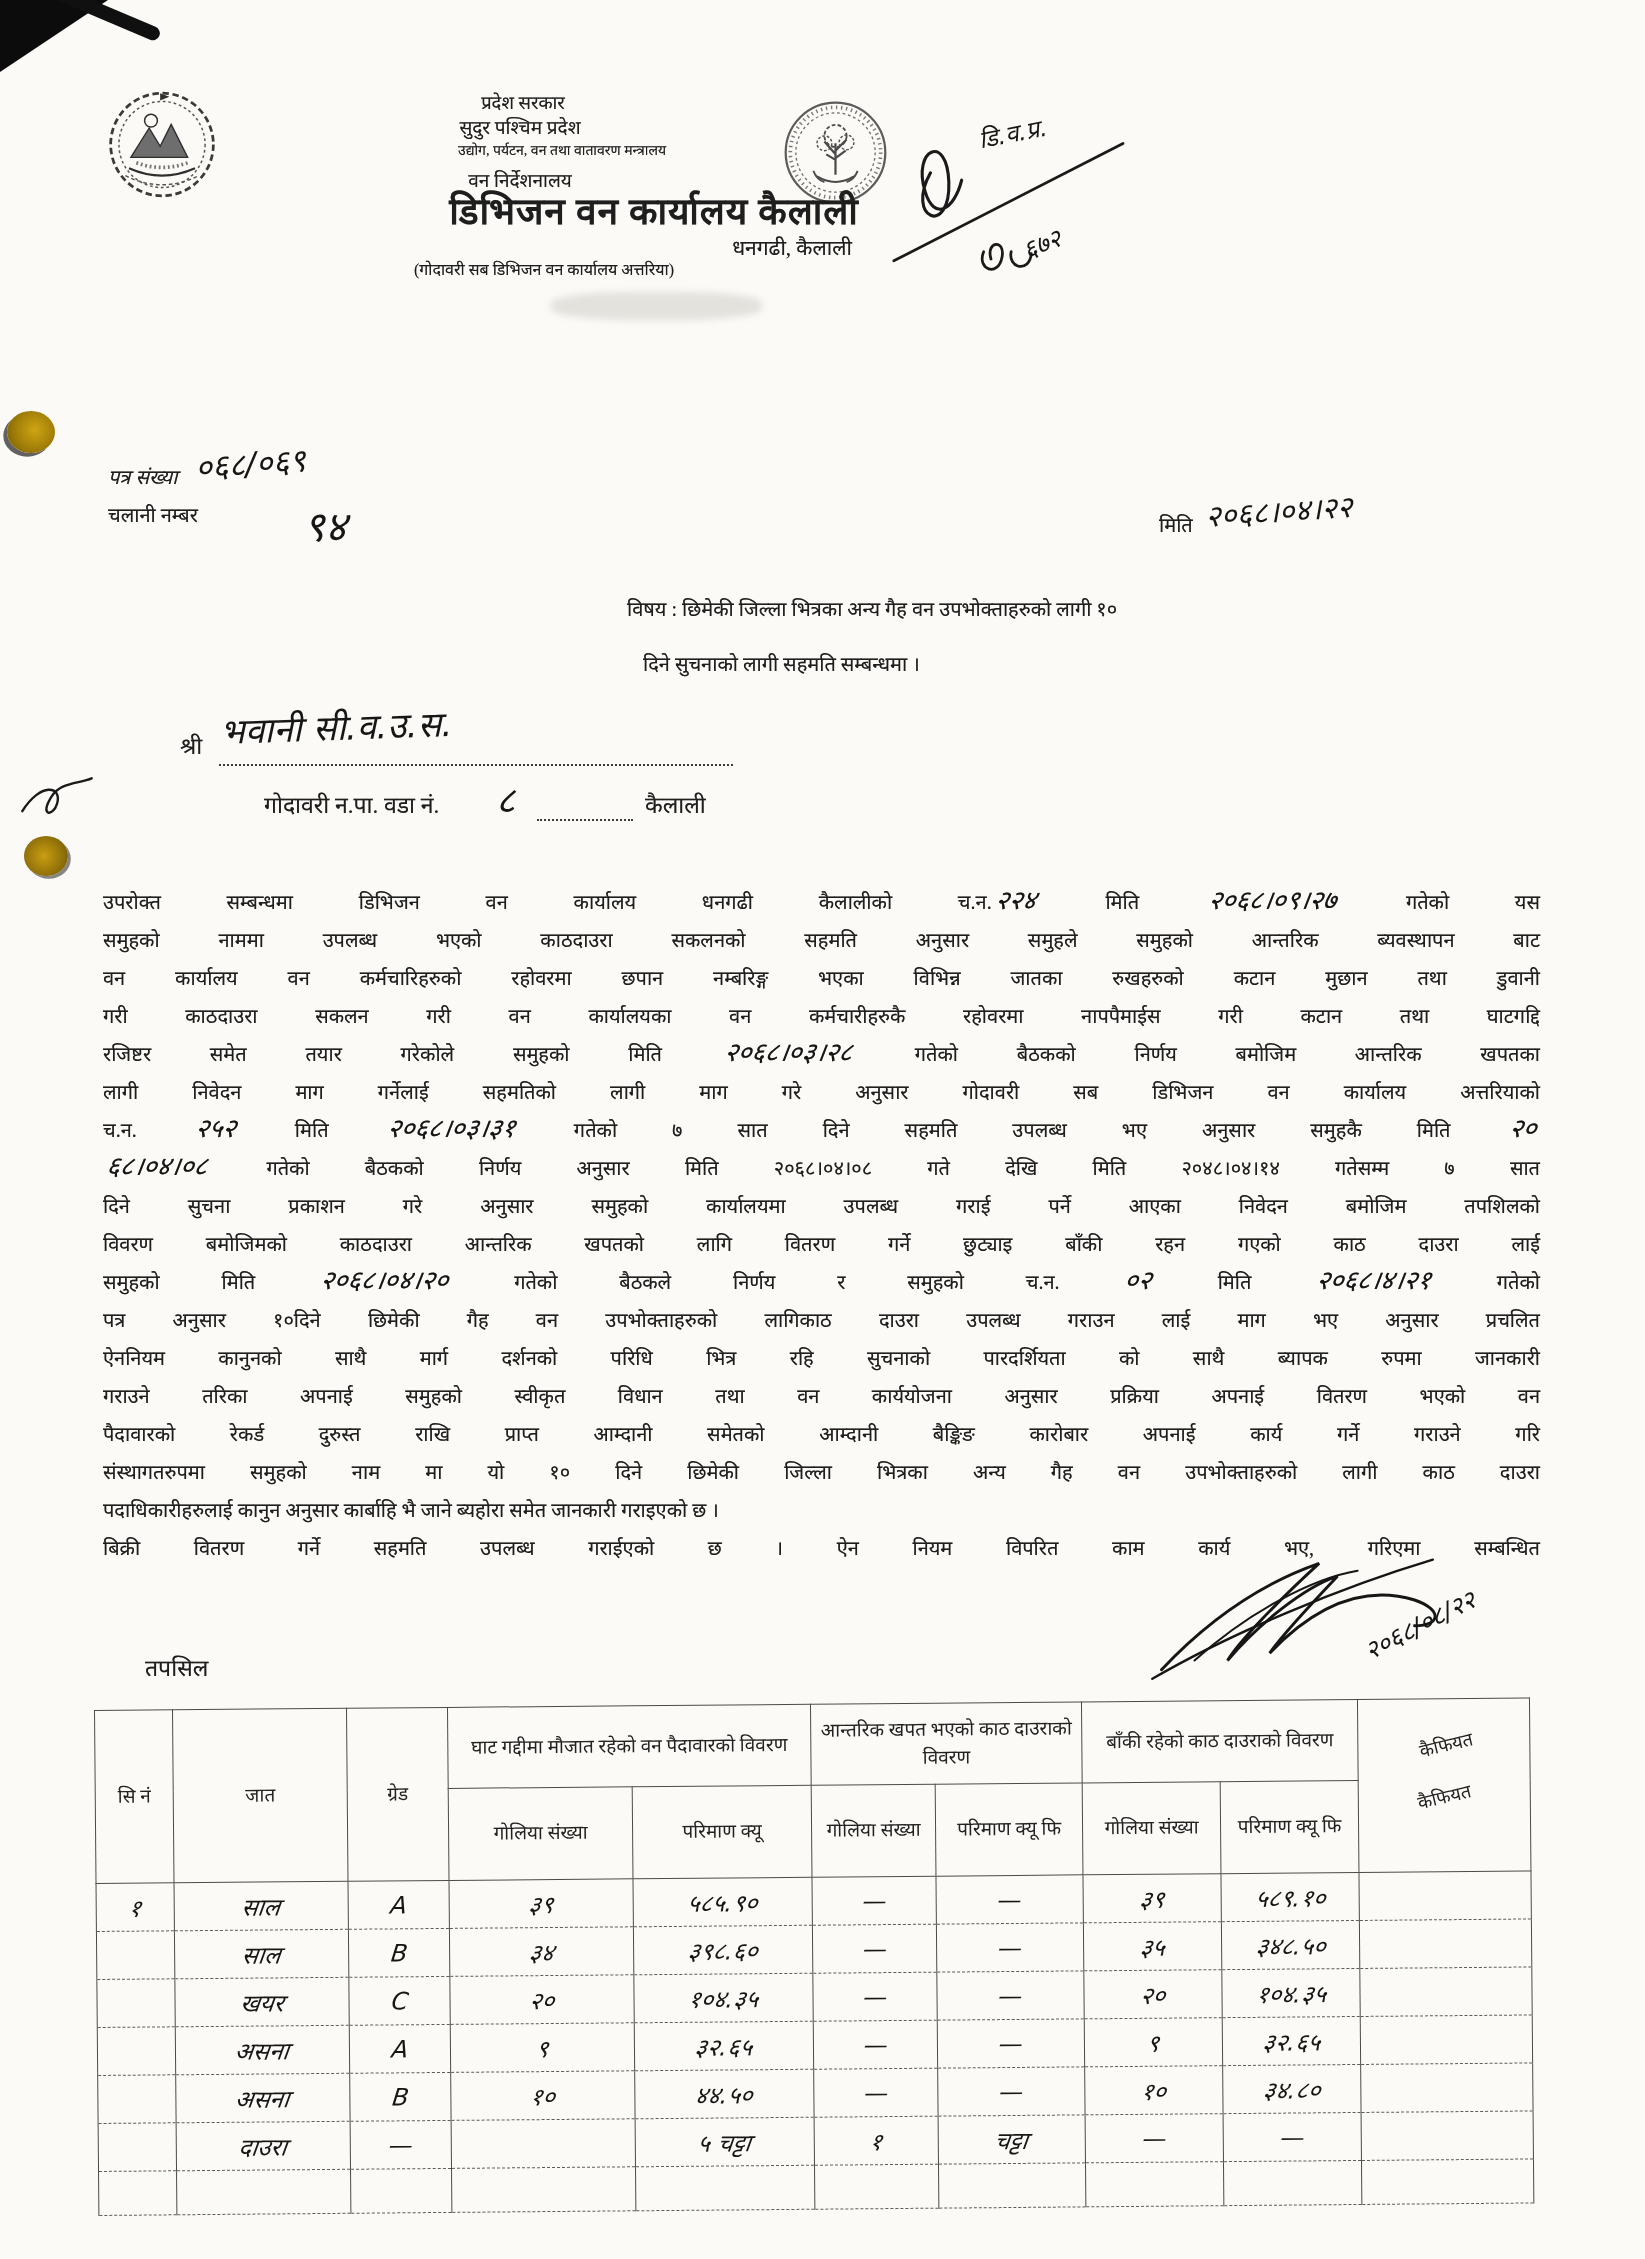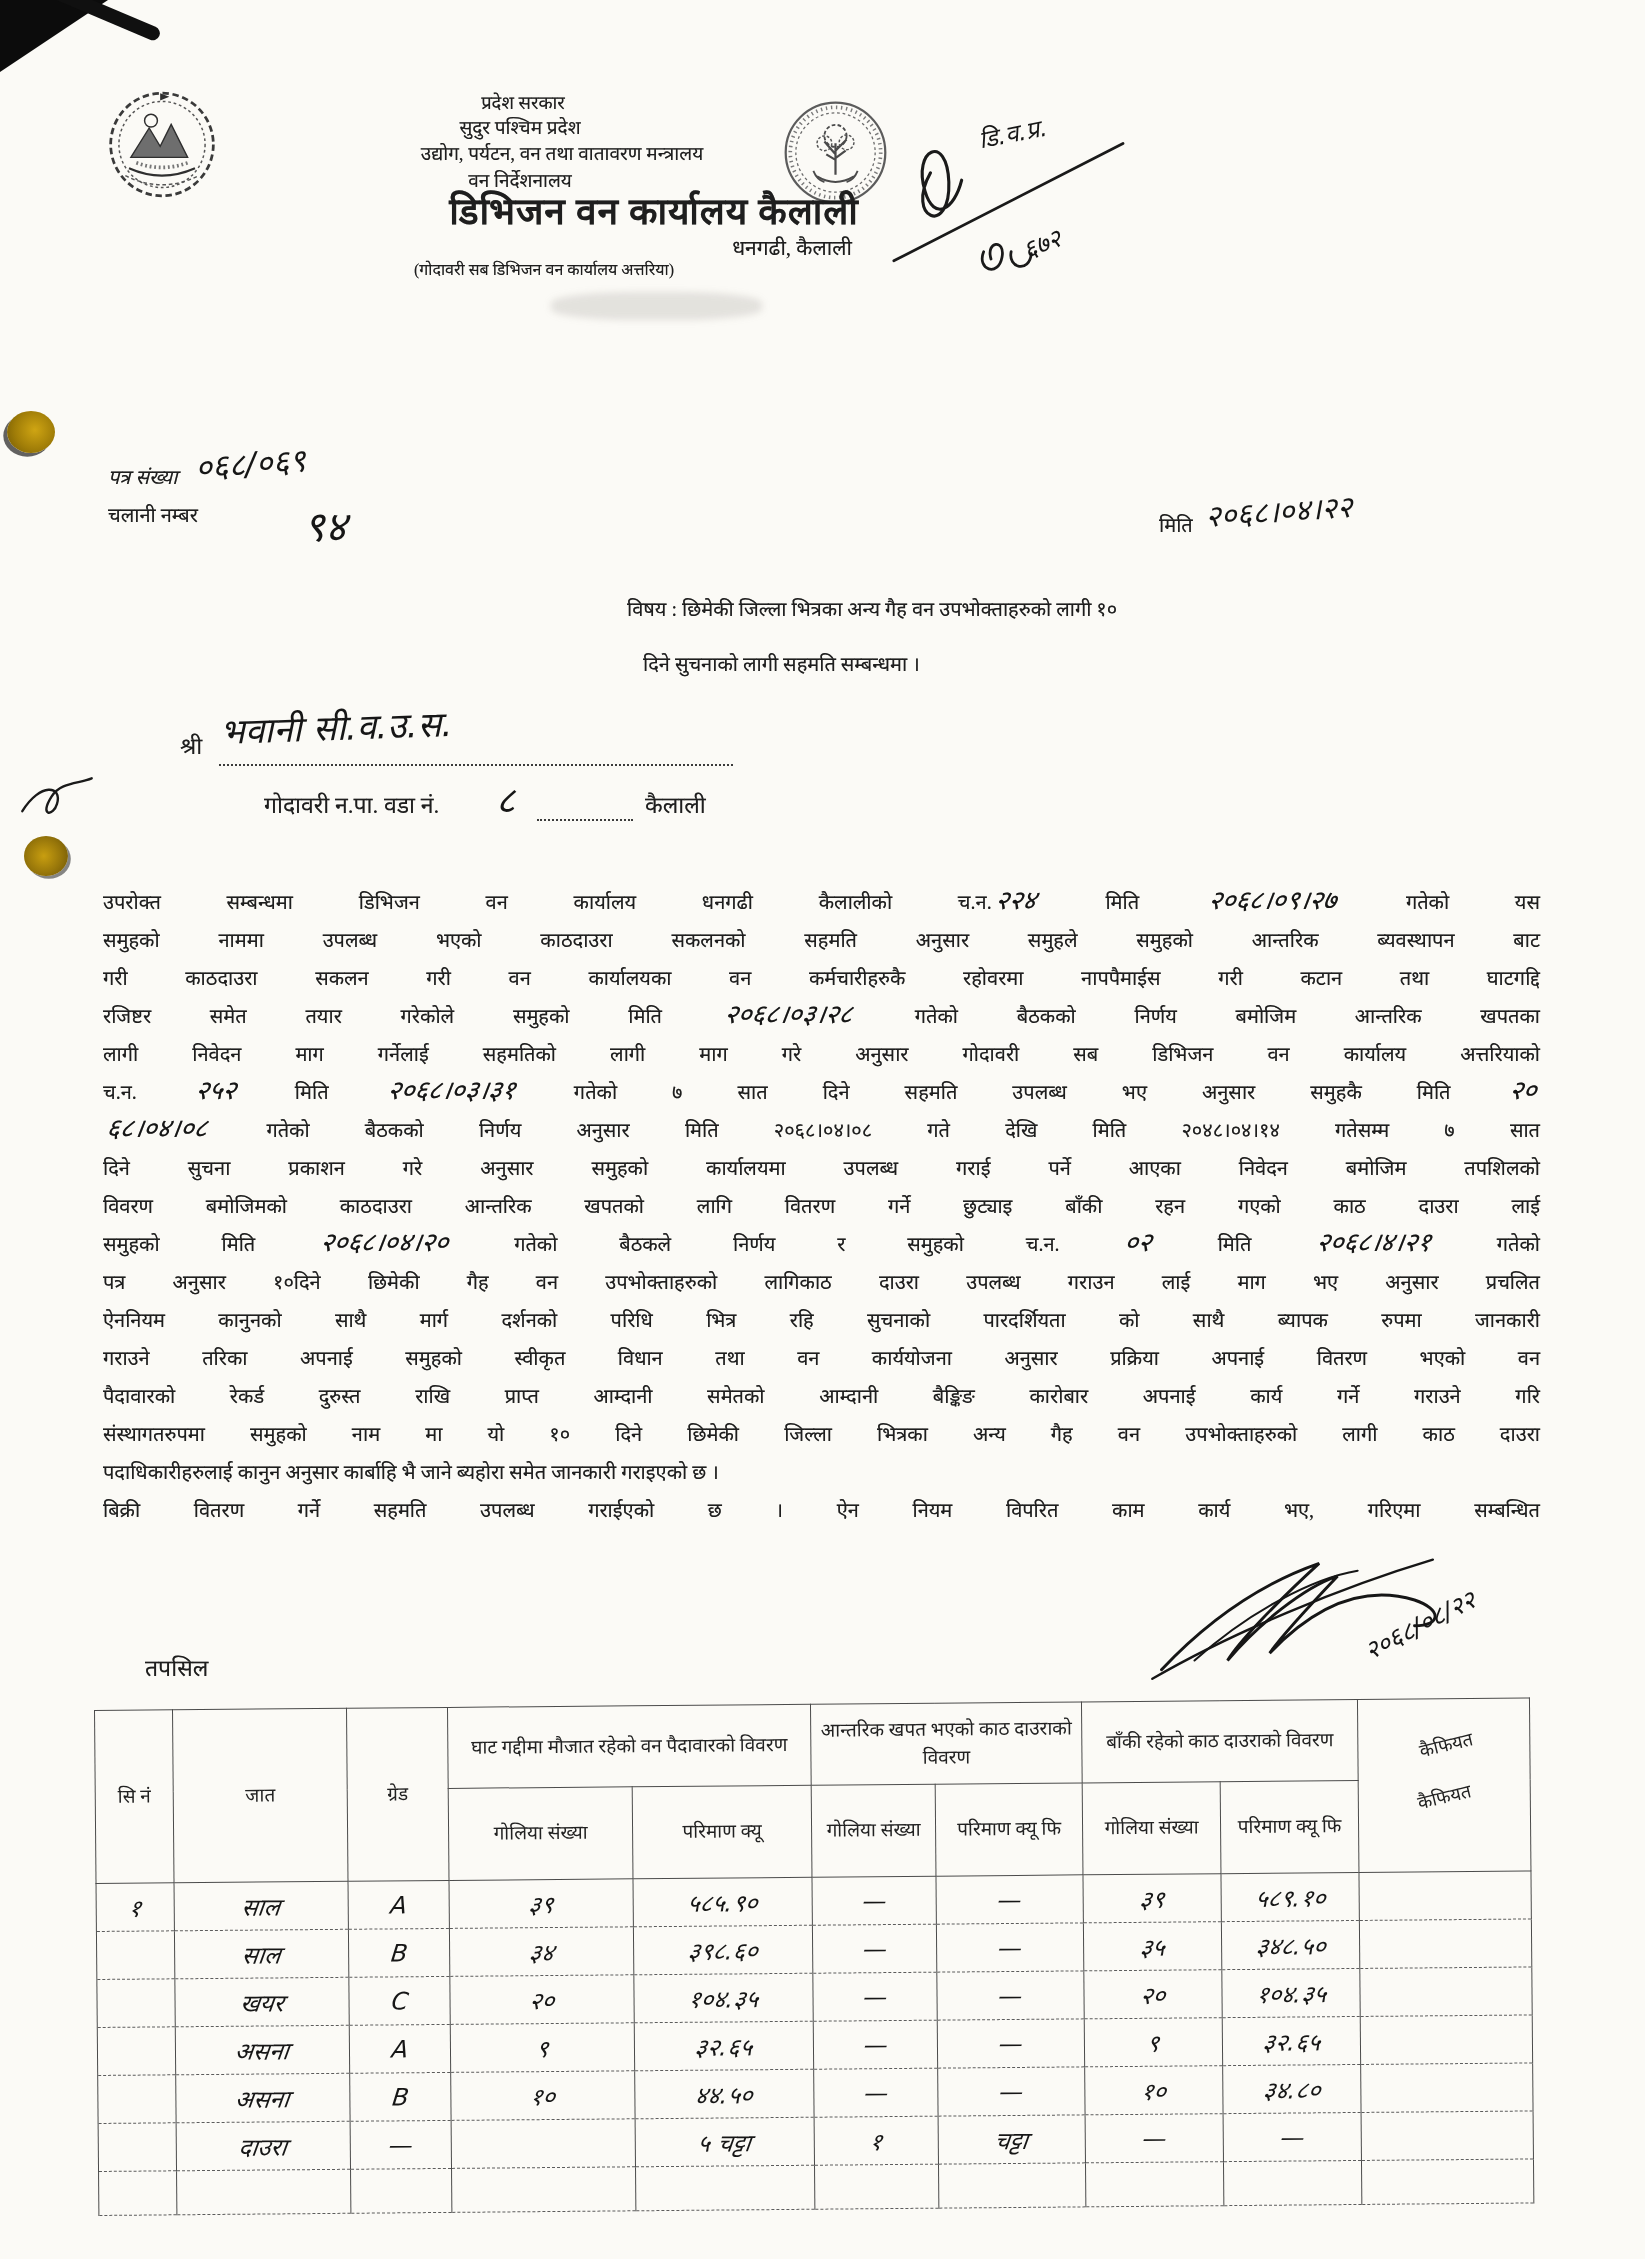--- a/index.html
+++ b/index.html
@@ -90,21 +90,21 @@
       <path d="M18 206 L268 78" stroke="#1a1a1a" stroke-width="3" stroke-linecap="round"></path>
       <path d="M116 196 C108 216 132 224 136 202 C140 182 118 184 124 204 M146 196 C142 214 166 220 168 198" fill="none" stroke="#1a1a1a" stroke-width="3" stroke-linecap="round"></path>
     </svg>
     <span class="abs hand nowrap" style="left:101px;top:44px;font-size:24px;transform:rotate(-11deg);">डि.व.प्र.</span>
     <span class="abs hand nowrap" style="left:145px;top:154px;font-size:25px;transform:rotate(-22deg);">६७२</span>
   </div>
 
   <div id="gov-lines">
       <div class="abs print center-line" style="left: 523px; top: 89px; font-size: 18.4px;">प्रदेश सरकार</div>
       <div class="abs print center-line" style="left: 520px; top: 114px; font-size: 19px;">सुदुर पश्चिम प्रदेश</div>
-      <div class="abs print center-line" style="left: 562px; top: 140px; font-size: 19px;">उद्योग, पर्यटन, वन तथा वातावरण मन्त्रालय</div>
+      <div class="abs print center-line" style="left: 562px; top: 140px; font-size: 14px;">उद्योग, पर्यटन, वन तथा वातावरण मन्त्रालय</div>
       <div class="abs print center-line" style="left: 520px; top: 167px; font-size: 19px;">वन निर्देशनालय</div>
     </div>
   <div class="abs print center-line title" style="left:654px;top:184px;font-size:37px;">डिभिजन वन कार्यालय कैलाली</div>
   <div class="abs print center-line" style="left:792px;top:233px;font-size:21px;">धनगढी, कैलाली</div>
   <div class="abs print center-line" style="left:544px;top:258px;font-size:16px;">(गोदावरी सब डिभिजन वन कार्यालय अत्तरिया)</div>
 
   <div class="abs print nowrap" style="left:108px;top:463px;font-size:20px;font-style:italic;">पत्र संख्या</div>
   <div class="abs hand nowrap" style="left:195px;top:441px;font-size:32px;transform:rotate(-4deg);">०६८/०६९</div>
   <div class="abs print nowrap" style="left:108px;top:501px;font-size:20px;">चलानी नम्बर</div>
   <div class="abs hand nowrap" style="left:303px;top:496px;font-size:42px;">९४</div>
@@ -124,20 +124,21 @@
 
   <div class="abs" style="left:14.7px;top:771px;">
     <svg width="84" height="53" viewBox="0 0 92 58">
       <path d="M8 44 C28 12 52 16 46 36 C42 50 26 50 40 28 C50 12 70 14 84 8" fill="none" stroke="#1a1a1a" stroke-width="2.6" stroke-linecap="round"></path>
     </svg>
   </div>
 
   <div id="body-block" class="abs print">
       <div class="bodyline">उपरोक्त सम्बन्धमा डिभिजन वन कार्यालय धनगढी कैलालीको च.न.<span class="hand inline">२२४</span> मिति <span class="hand inline">२०६८।०९।२७</span> गतेको यस</div>
       <div class="bodyline">समुहको नाममा उपलब्ध भएको काठदाउरा सकलनको सहमति अनुसार समुहले समुहको आन्तरिक ब्यवस्थापन बाट</div>
+      <div class="bodyline">वन कार्यालय वन कर्मचारिहरुको रहोवरमा छपान नम्बरिङ्ग भएका विभिन्न जातका रुखहरुको कटान मुछान तथा डुवानी</div>
       <div class="bodyline">गरी काठदाउरा सकलन गरी वन कार्यालयका वन कर्मचारीहरुकै रहोवरमा नापपैमाईस गरी कटान तथा घाटगद्दि</div>
       <div class="bodyline">रजिष्टर समेत तयार गरेकोले समुहको मिति <span class="hand inline">२०६८।०३।२८</span> गतेको बैठकको निर्णय बमोजिम आन्तरिक खपतका</div>
       <div class="bodyline">लागी निवेदन माग गर्नेलाई सहमतिको लागी माग गरे अनुसार गोदावरी सब डिभिजन वन कार्यालय अत्तरियाको</div>
       <div class="bodyline">च.न. <span class="hand inline">२५२</span> मिति <span class="hand inline">२०६८।०३।३१</span> गतेको ७ सात दिने सहमति उपलब्ध भए अनुसार समुहकै मिति <span class="hand inline">२०</span></div>
       <div class="bodyline"><span class="hand inline">६८।०४।०८</span> गतेको बैठकको निर्णय अनुसार मिति २०६८।०४।०८ गते देखि मिति २०४८।०४।१४ गतेसम्म ७ सात</div>
       <div class="bodyline">दिने सुचना प्रकाशन गरे अनुसार समुहको कार्यालयमा उपलब्ध गराई पर्ने आएका निवेदन बमोजिम तपशिलको</div>
       <div class="bodyline">विवरण बमोजिमको काठदाउरा आन्तरिक खपतको लागि वितरण गर्ने छुट्याइ बाँकी रहन गएको काठ दाउरा लाई</div>
       <div class="bodyline">समुहको मिति <span class="hand inline">२०६८।०४।२०</span> गतेको बैठकले निर्णय र समुहको च.न. <span class="hand inline">०२</span> मिति <span class="hand inline">२०६८।४।२१</span> गतेको</div>
       <div class="bodyline">पत्र अनुसार १०दिने छिमेकी गैह वन उपभोक्ताहरुको लागिकाठ दाउरा उपलब्ध गराउन लाई माग भए अनुसार प्रचलित</div>
       <div class="bodyline">ऐननियम कानुनको साथै मार्ग दर्शनको परिधि भित्र रहि सुचनाको पारदर्शियता को साथै ब्यापक रुपमा जानकारी</div>

